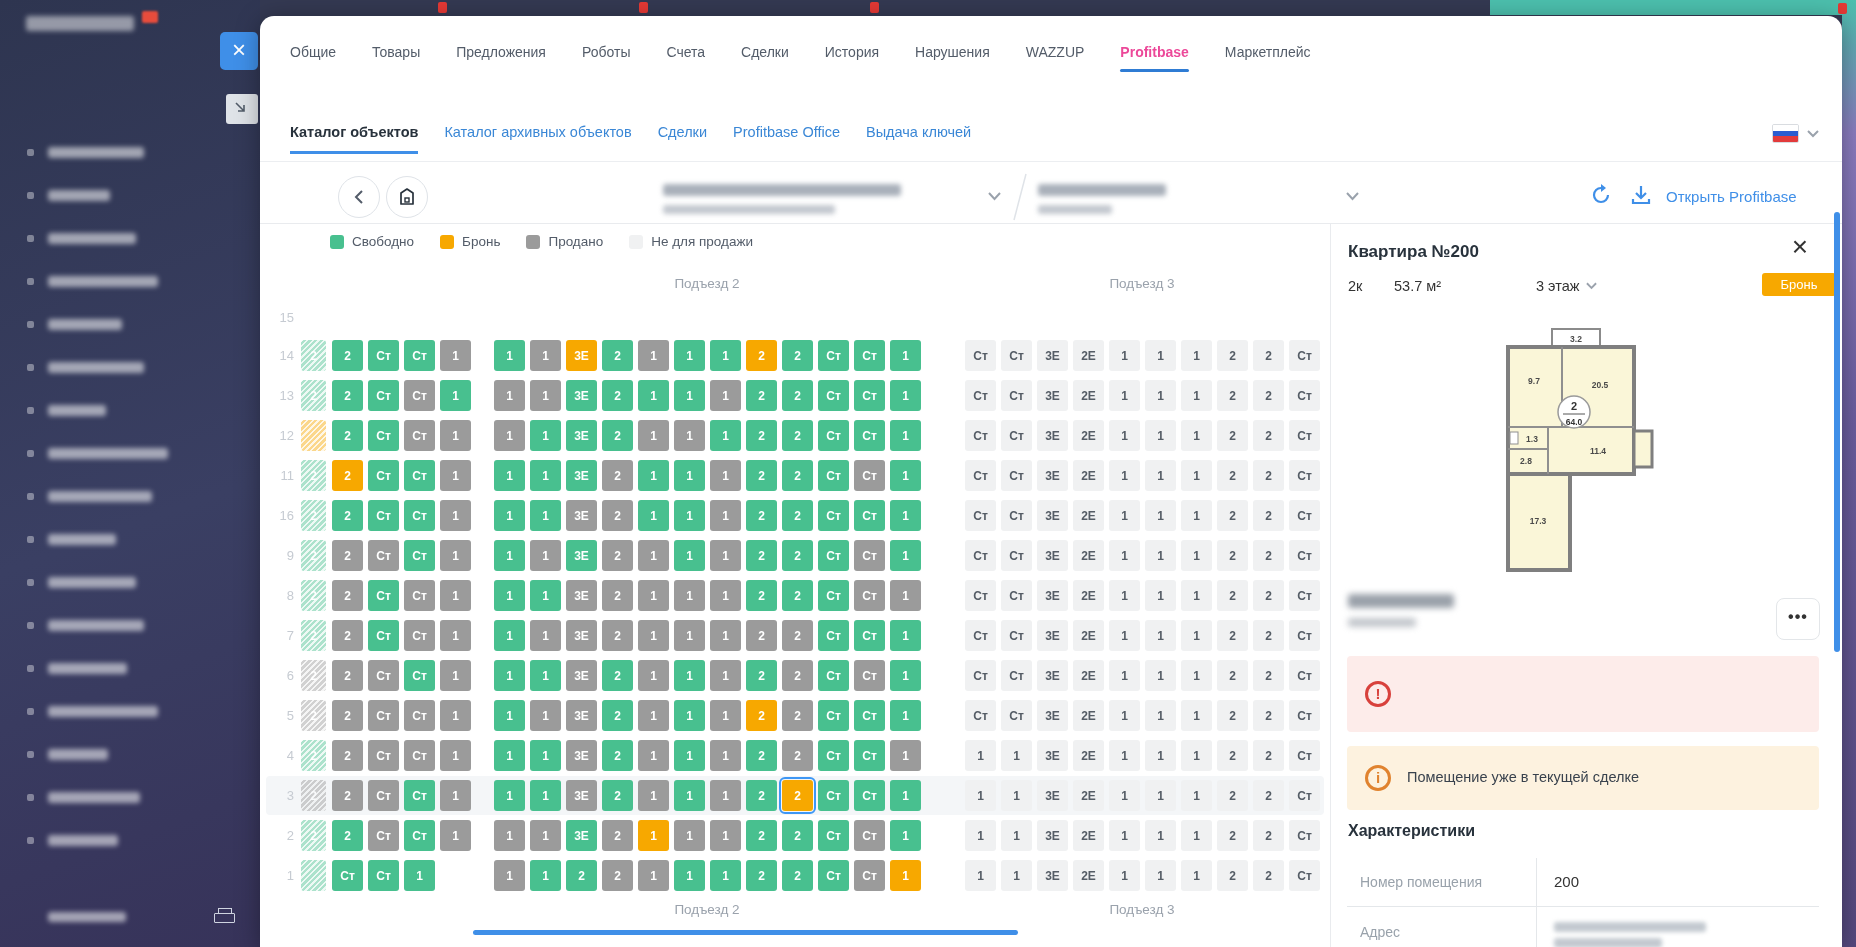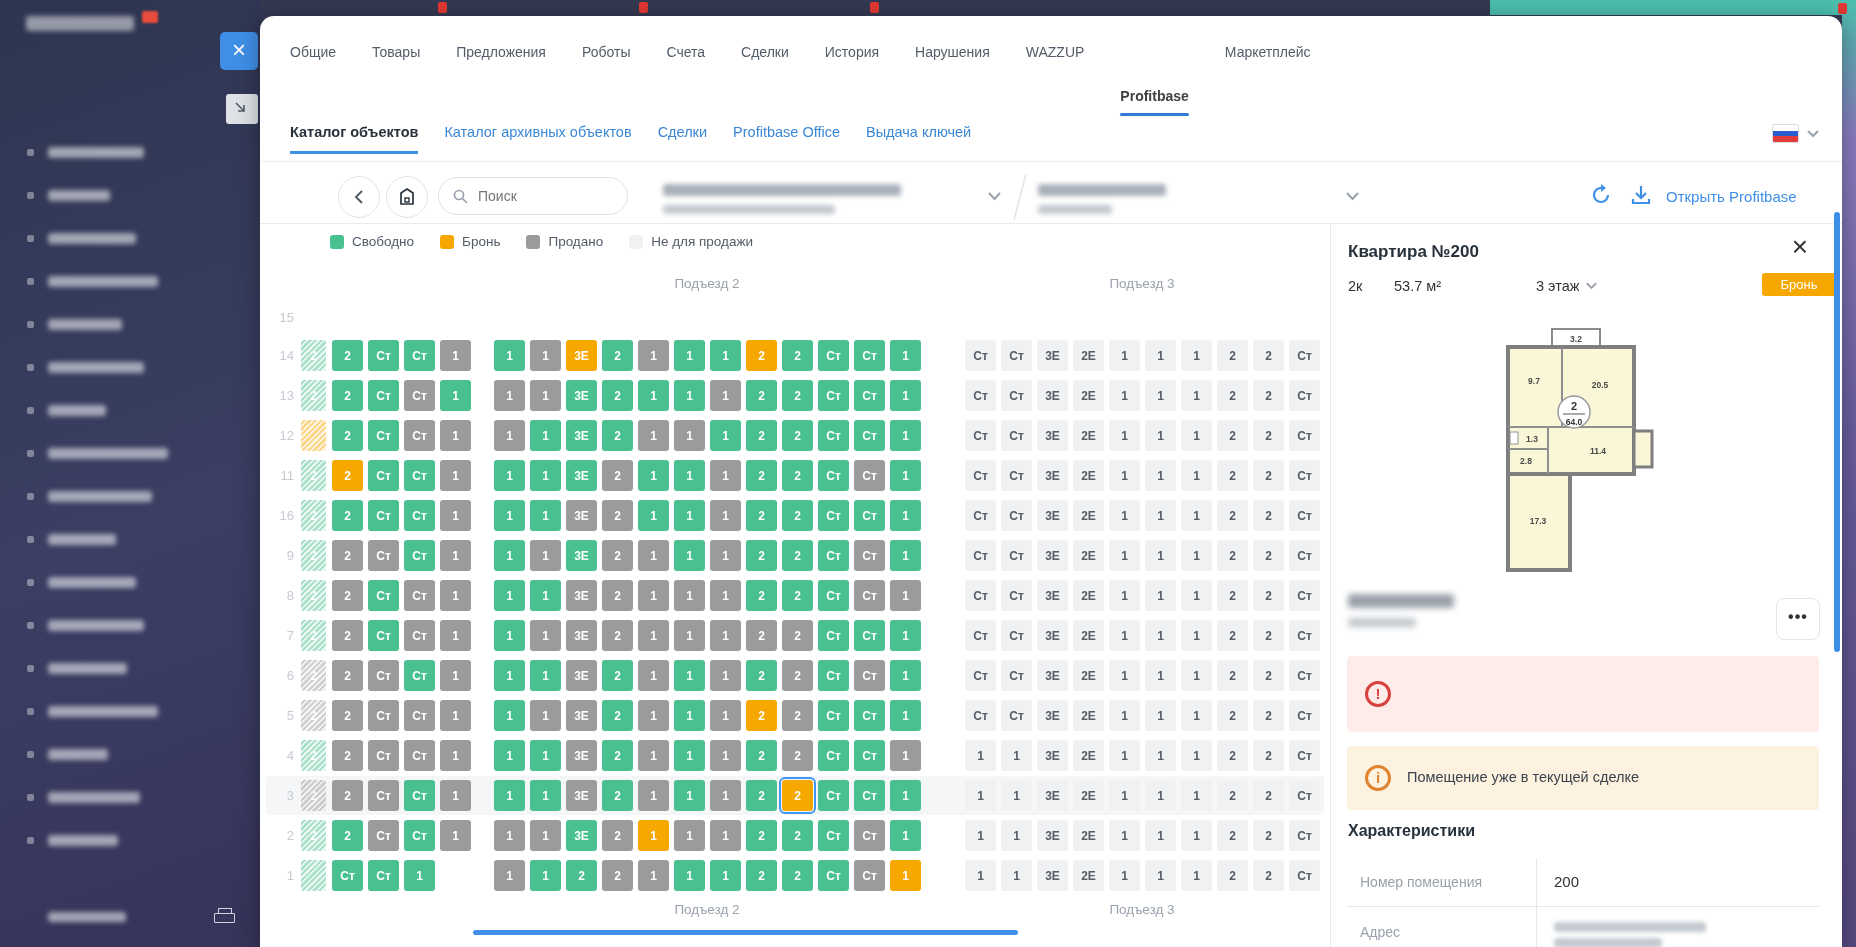--- a/index.html
+++ b/index.html
@@ -26,21 +26,21 @@
   #printer-btn{position:absolute;left:214px;top:908px;width:22px;height:18px;cursor:pointer;}
   #printer-btn .p-top{position:absolute;left:4px;top:0;width:12px;height:5px;border:1.5px solid #cfd4e0;border-bottom:none;}
   #printer-btn .p-body{position:absolute;left:0;top:5px;width:19px;height:8px;border:1.5px solid #cfd4e0;border-radius:1px;}
   #sidebar-bottom-bar{left:48px;top:912px;width:78px;height:10px;}
   
   #card{position:absolute;left:260px;top:16px;width:1582px;height:931px;background:#fff;
     border-radius:14px 14px 0 0;box-shadow:0 4px 24px rgba(0,0,0,.35);}
   
   #tabs{position:absolute;left:30px;top:28px;display:flex;gap:36px;}
   .tab{position:relative;font-size:14px;color:#535c69;padding-bottom:12px;cursor:pointer;white-space:nowrap;}
-  .tab.active{color:#404040;font-weight:bold;margin-top:44px;}
+  .tab.active{color:#ec4899;font-weight:bold;}
   .tab.active::after{content:"";position:absolute;left:0;right:0;bottom:0;height:3px;background:#2f7cd4;border-radius:2px;}
   
   #subtabs{position:absolute;left:30px;top:108px;display:flex;gap:26px;}
   .subtab{position:relative;font-size:14.5px;color:#3a87d6;padding-bottom:14px;cursor:pointer;white-space:nowrap;}
   .subtab.active{color:#28323c;font-weight:bold;}
   .subtab.active::after{content:"";position:absolute;left:0;right:0;bottom:0;height:3px;background:#3f8fe8;}
   #subtab-border{position:absolute;left:0;top:145px;width:1582px;height:1px;background:#eceef1;}
   #lang-select{position:absolute;left:1512px;top:108px;display:flex;align-items:center;gap:8px;cursor:pointer;}
   #flag{width:25px;height:17px;border-radius:2px;overflow:hidden;border:1px solid #d9dce0;}
   #flag div{height:33.3%;}
@@ -241,27 +241,20 @@
   <div class="circle-btn" style="left:78px">
     <svg width="10" height="14" viewBox="0 0 10 14">
       <polyline points="8,1 2,7 8,13" stroke="#535c69" stroke-width="2" fill="none"></polyline>
       </svg>
   </div>
   <div class="circle-btn" style="left:126px">
     <svg width="18" height="18" viewBox="0 0 18 18">
       <path d="M3 16 V5 L9 1 L15 5 V16 Z" stroke="#28323c" stroke-width="1.7" fill="none" stroke-linejoin="round"></path>
       <rect x="7" y="10" width="4" height="4" stroke="#28323c" stroke-width="1.4" fill="none"></rect>
       </svg>
-  </div>
-  <div id="search-box">
-    <svg width="15" height="15" viewBox="0 0 15 15">
-      <circle cx="6" cy="6" r="4.5" stroke="#9aa2ac" stroke-width="1.7" fill="none"></circle>
-      <line x1="9.5" y1="9.5" x2="14" y2="14" stroke="#9aa2ac" stroke-width="1.7"></line>
-      </svg>
-    <input placeholder="Поиск" style="">
   </div>
 
   <div style="position:absolute;left:403px;top:158px;width:345px;height:46px;cursor:pointer;">
     <div class="dd-bar" style="left:0;top:10px;width:238px;height:12px"></div>
     <div class="dd-bar" style="left:0;top:31px;width:172px;height:9px;opacity:.7"></div>
     <svg style="position:absolute;left:325px;top:18px" width="13" height="9" viewBox="0 0 13 9">
       <polyline points="1,1 6.5,7 12,1" class="chev"></polyline>
       </svg>
   </div>
   <svg style="position:absolute;left:752px;top:156px" width="16" height="50" viewBox="0 0 16 50">

